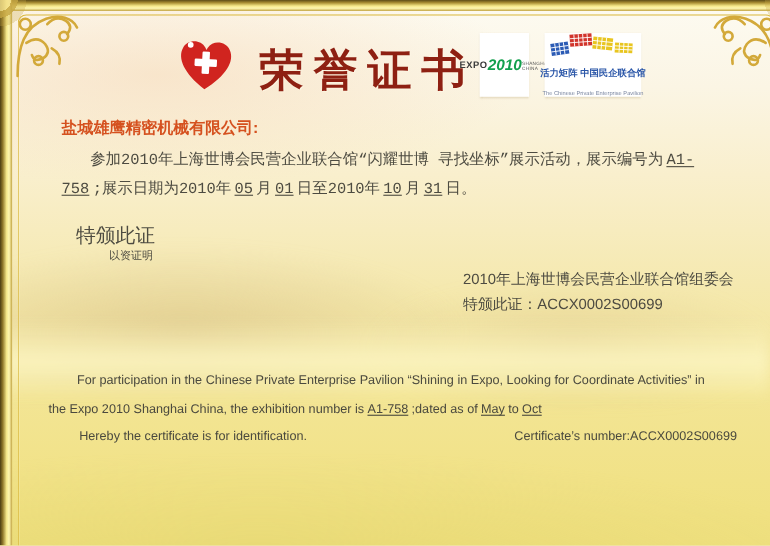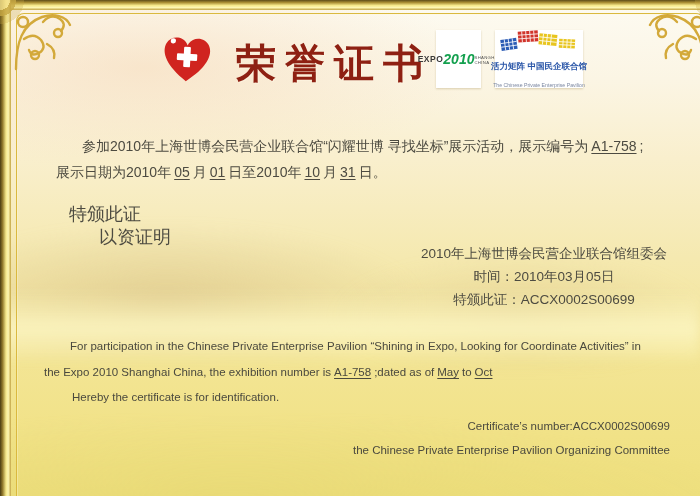--- a/index.html
+++ b/index.html
@@ -43,27 +43,27 @@
   .expo-box{left:436px;width:45px;height:58px;}
   .pav-box{left:495px;width:88px;height:58px;}
   .expo-word{font-size:8.5px;font-weight:bold;color:#3a3a3a;letter-spacing:.5px;line-height:8px;}
   .expo-year{font-size:14px;font-weight:bold;color:#13a04e;font-style:italic;line-height:10px;}
   .expo-city{font-size:4.3px;color:#555;letter-spacing:.3px;margin-top:1px;}
   .pav-cn{font-size:8.5px;color:#2a56a8;font-weight:bold;white-space:nowrap;margin-top:2px;}
   .pav-en{font-size:5.2px;color:#7a86a0;white-space:nowrap;margin-top:2px;}
   
   .txt{position:absolute;z-index:3;color:#4d4b41;}
   .company{left:56px;top:107px;font-size:14.5px;font-weight:bold;color:#d5511f;}
-  .para-cn{left:56px;top:133px;width:594px;font-size:14px;line-height:26px;text-indent:26px;}
+  .para-cn{left:56px;top:133px;width:594px;font-size:14px;line-height:26px;text-indent:26px;font-family:Liberation Mono, monospace;}
   .issue1{left:69px;top:202px;font-size:18px;}
-  .issue2{left:99px;top:225px;font-size:18px;}
-  .right-cn{right:52px;top:242px;text-align:center;font-size:13.5px;line-height:23px;}
+  .issue2{left:99px;top:225px;font-size:10px;}
+  .right-cn{right:52px;top:242px;text-align:left;font-size:13.5px;line-height:23px;}
   .para-en{left:40px;top:329px;width:614px;font-size:11.5px;line-height:26px;text-indent:26px;color:#4a493e;}
   .hereby{left:72px;top:391px;font-size:11.5px;color:#4a493e;}
-  .right-en{right:49px;top:415px;text-align:right;font-size:11.5px;line-height:23.5px;color:#4a493e;}
+  .right-en{right:49px;top:386px;text-align:right;font-size:11.5px;line-height:23.5px;color:#4a493e;}
   .u{text-decoration:underline;text-underline-offset:2px;margin:0 3px;}
 </style>
 </head>
 <body>
 
 <div class="cert">
 
   <div class="tint-top"></div>
   <div class="mtn1"></div>
   <div class="mtn2"></div>
@@ -141,34 +141,33 @@
       </g>
       <g transform="rotate(3 66 13)">
         <rect x="59" y="9" width="16" height="9" fill="#e8c51f"></rect>
         <path d="M59,12 h16 M59,15 h16 M63,9 v9 M67,9 v9 M71,9 v9" stroke="#fff" stroke-width="0.8"></path>
       </g>
     </svg>
     <div class="pav-cn">活力矩阵 中国民企联合馆</div>
     <div class="pav-en">The Chinese Private Enterprise Pavilion</div>
   </div>
 
+  <div class="txt company">盐城雄鹰精密机械有限公司:</div>
 
   <p class="txt para-cn" style="margin:0;"><span>参加2010年上海世博会民营企业联合馆“闪耀世博 寻找坐标”展示活动，展示编号为</span><span class="u">A1-758</span><span>;展示日期为2010年</span><span class="u">05</span><span>月</span><span class="u">01</span><span>日至2010年</span><span class="u">10</span><span>月</span><span class="u">31</span><span>日。</span></p>
 
   <div class="txt issue1">特颁此证</div>
   <div class="txt issue2">以资证明</div>
 
   <div class="txt right-cn">
     <div>2010年上海世博会民营企业联合馆组委会</div>
-    <div>时间：2010年03月05日</div>
     <div>特颁此证：ACCX0002S00699</div>
   </div>
 
   <p class="txt para-en" style="margin:4px;"><span>For participation in the Chinese Private Enterprise Pavilion “Shining in Expo, Looking for Coordinate Activities” in the Expo 2010 Shanghai China, the exhibition number is</span><span class="u">A1-758</span><span>;dated as of</span><span class="u">May</span><span>to</span><span class="u">Oct</span></p>
 
   <div class="txt hereby">Hereby the certificate is for identification.</div>
 
   <div class="txt right-en">
     <div>Certificate’s number:ACCX0002S00699</div>
-    <div>the Chinese Private Enterprise Pavilion Organizing Committee</div>
   </div>
 
 </div>
 
 </body></html>

